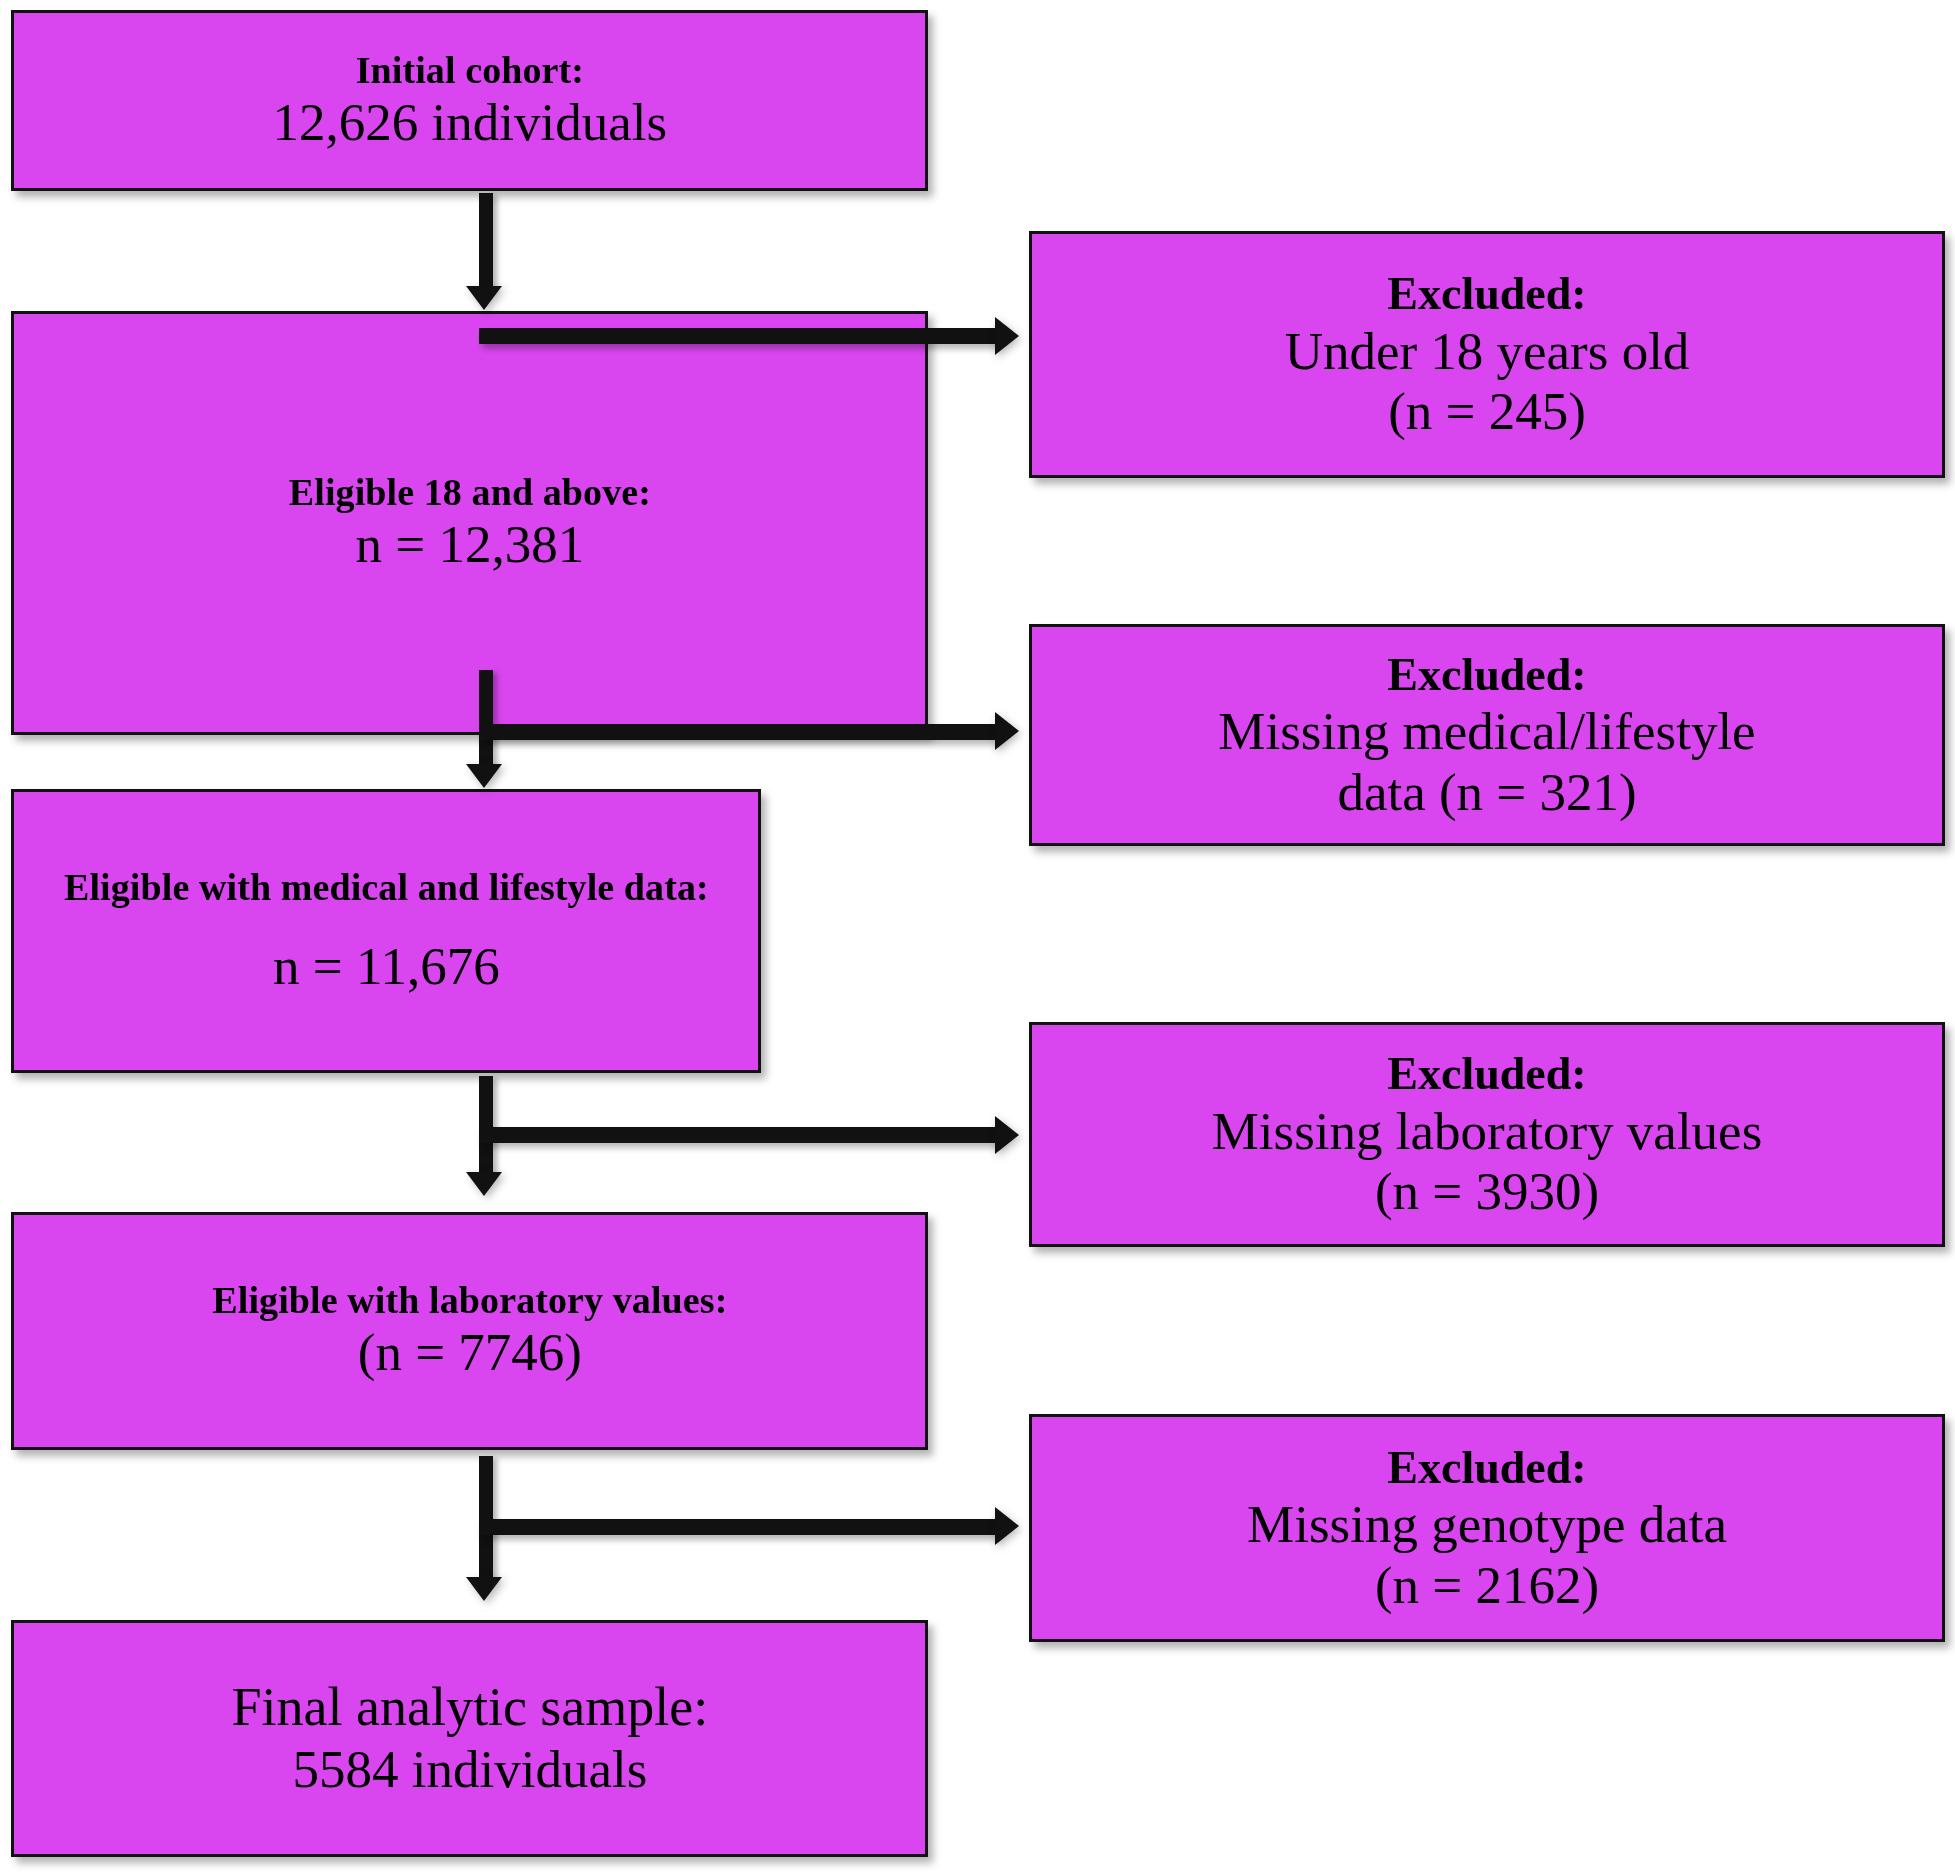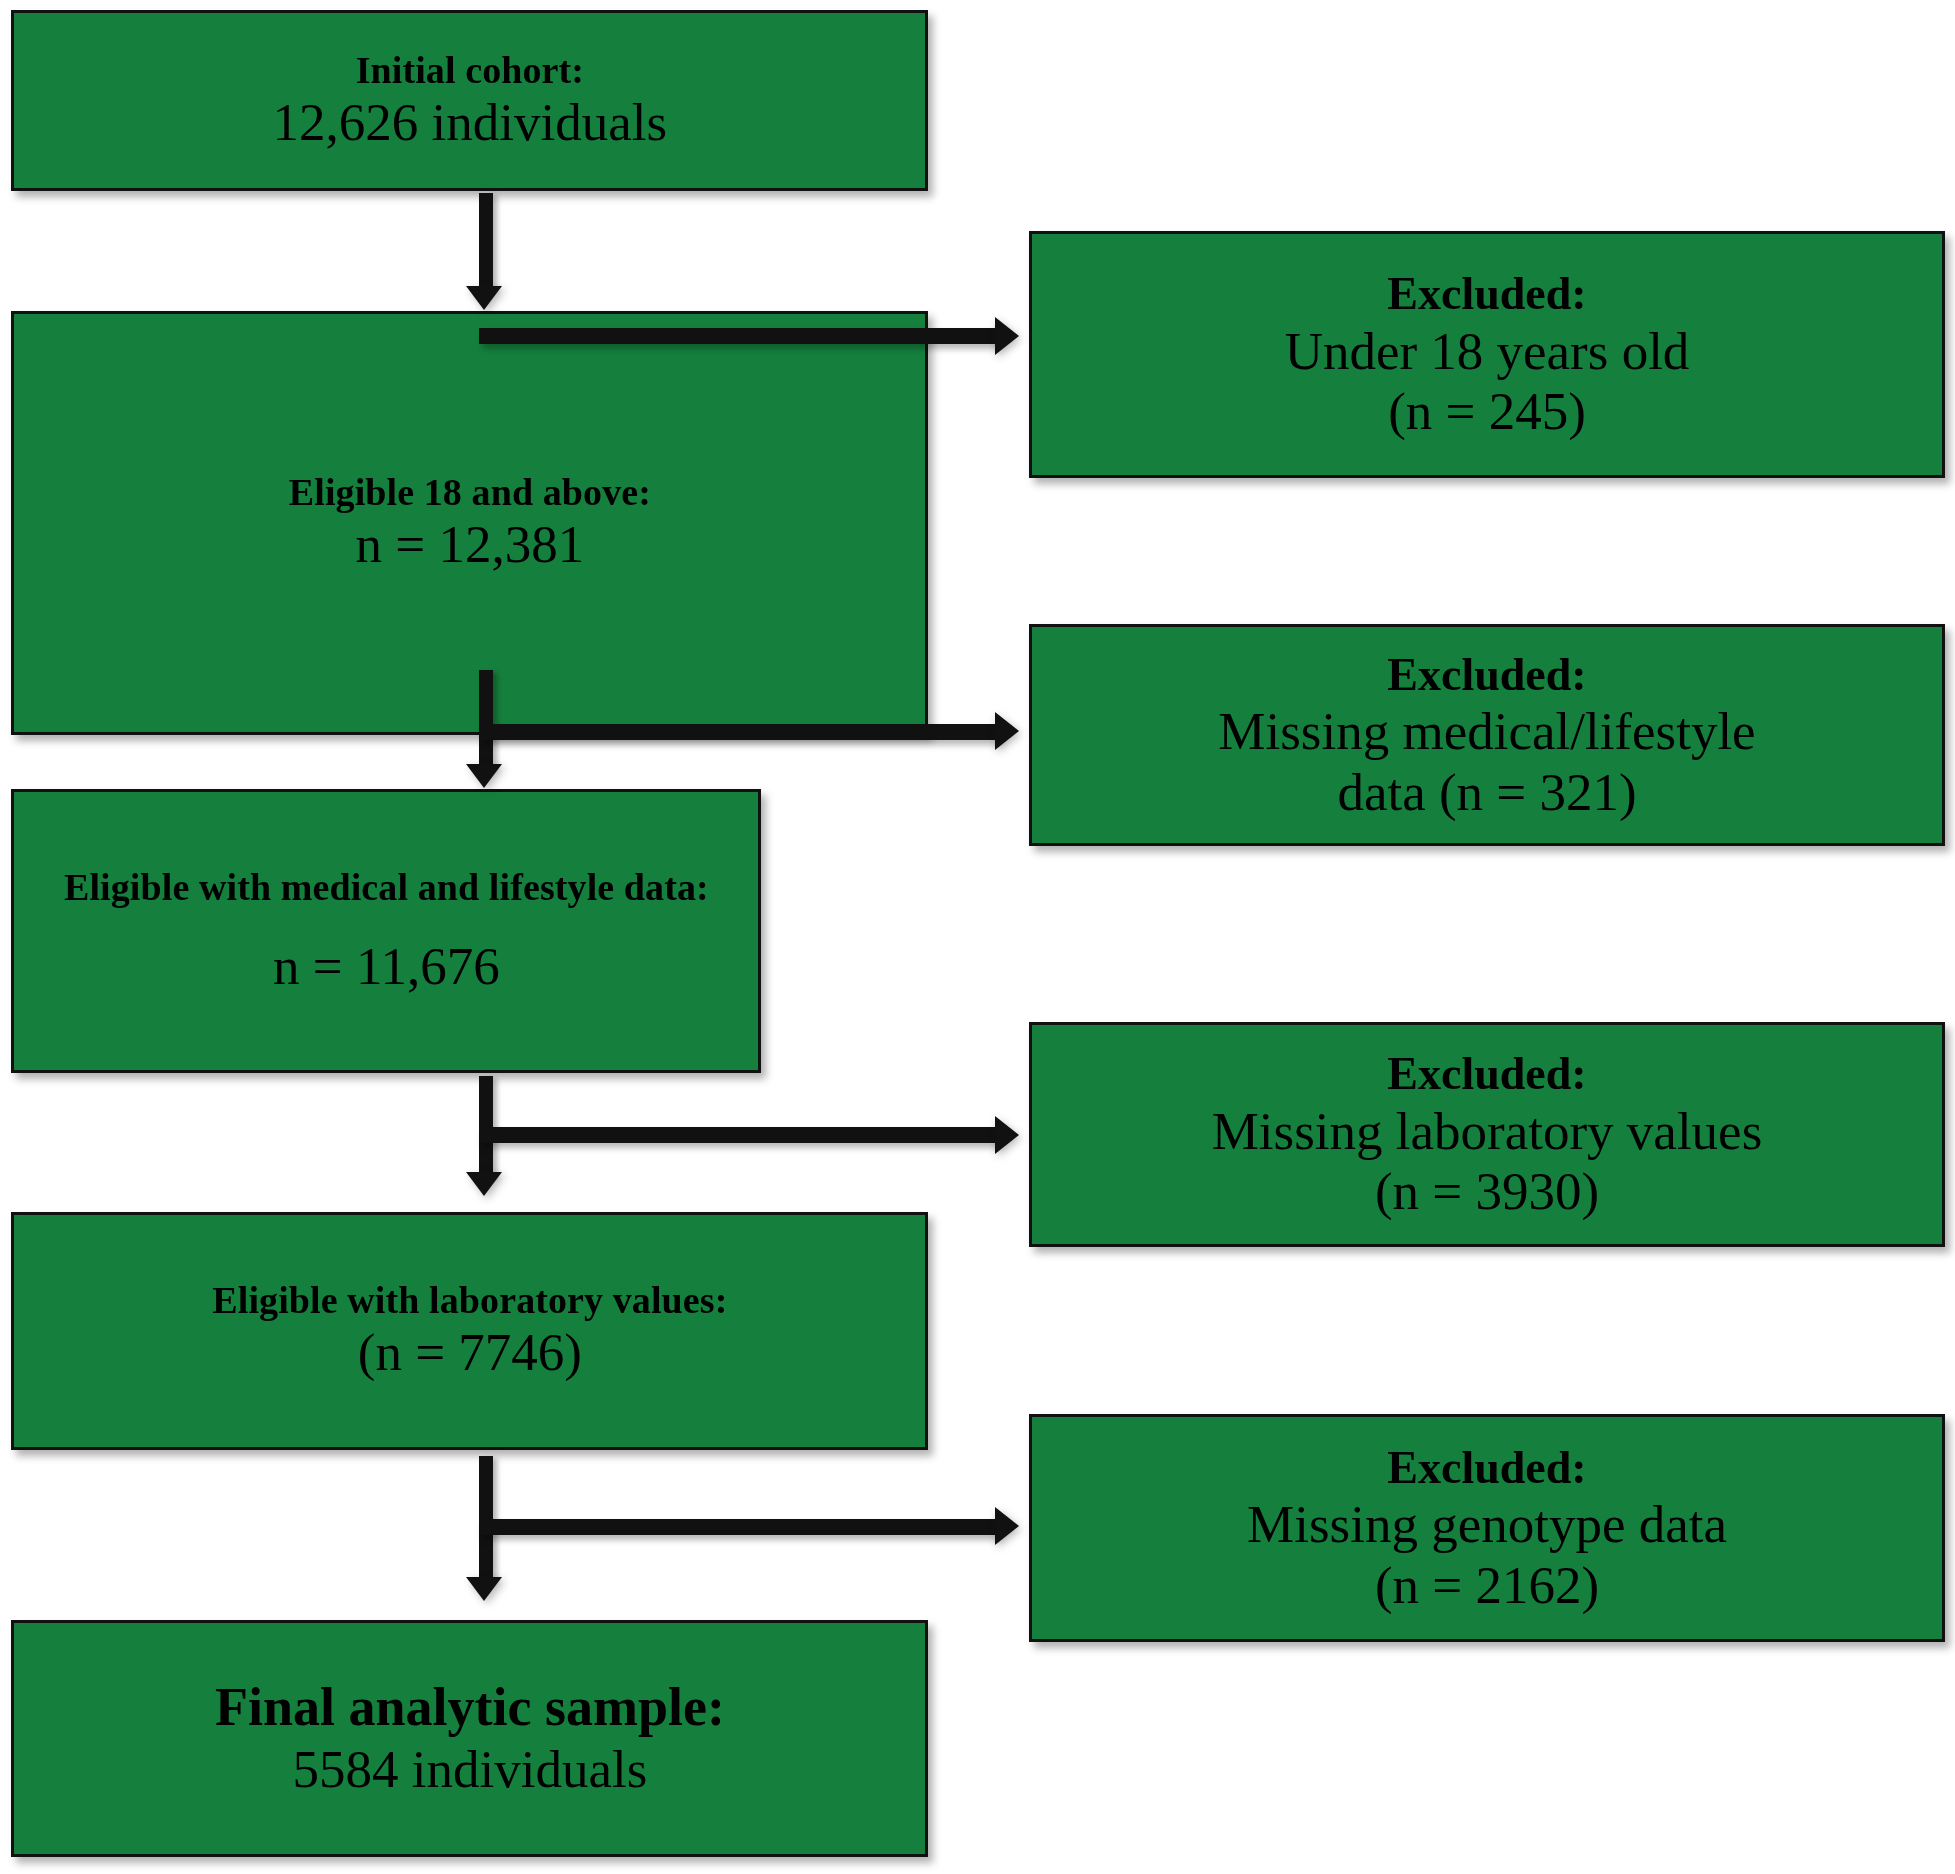--- a/index.html
+++ b/index.html
@@ -11,21 +11,21 @@
     position:relative;
     width:1955px;
     height:1874px;
     background:#ffffff;
     overflow:hidden;
   }
   
   .box{
     position:absolute;
     box-sizing:border-box;
-    background:#15803d;
+    background:#d946ef;
     border:3.6px solid #111111;
     box-shadow:5px 6.4px 7.8px rgba(0,0,0,0.30);
     display:flex;
     flex-direction:column;
     align-items:flex-end;
     justify-content:center;
     text-align:center;
     padding:2.8px 18.5px;
   }
   .line{
@@ -40,21 +40,21 @@
     font-size:38px;
     letter-spacing:0.1px;
   }
   
   .t-big{
     font-weight:normal;
     font-size:53px;
   }
   
   .t-final{
-    font-weight:bold;
+    font-weight:normal;
     font-size:54px;
   }
   
   .t-ex-label{
     font-weight:bold;
     font-size:46px;
   }
   .t-ex-body{
     font-weight:normal;
     font-size:53px;

